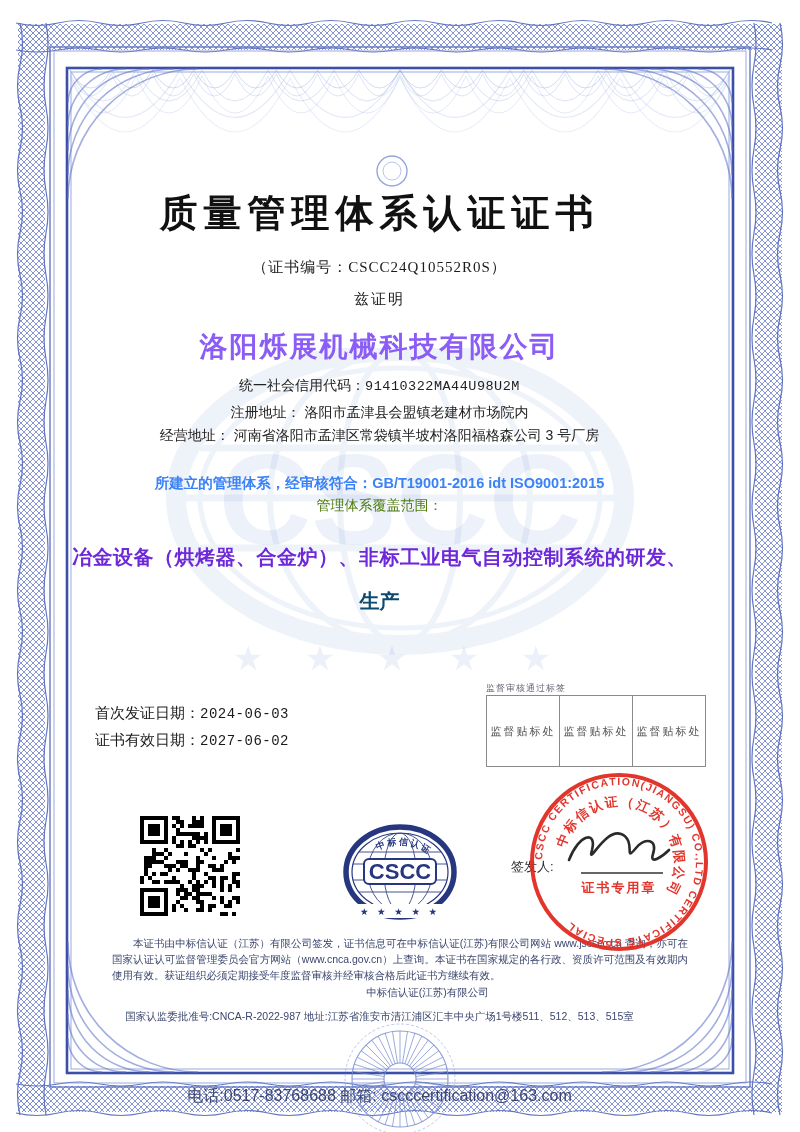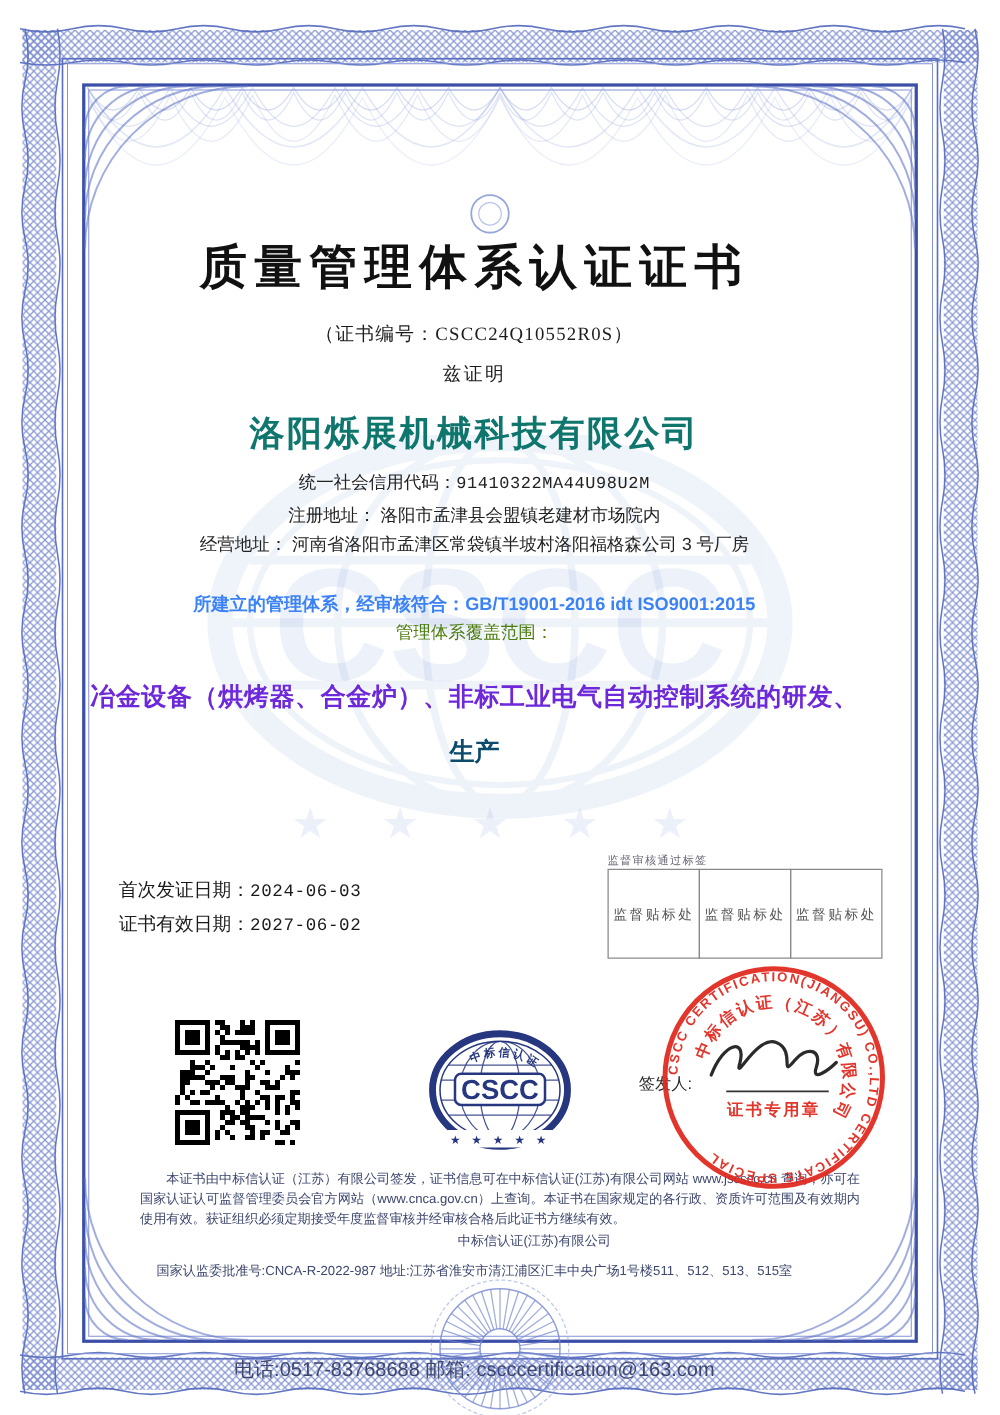--- a/index.html
+++ b/index.html
@@ -8,21 +8,21 @@
   .abs{position:absolute;}
   .ctr{left:0;width:759px;text-align:center;}
   svg{display:block;}
   .layer0{z-index:0;} .layer1{z-index:1;} .layer2{z-index:2;position:absolute;}
 
   .title{top:188px;font-family:"Liberation Serif","DejaVu Serif",serif;font-weight:bold;
          font-size:38px;letter-spacing:6px;color:#111;}
   .certno{top:258px;font-family:"Liberation Serif","DejaVu Serif",serif;font-size:15px;letter-spacing:1px;}
   .hereby{top:290px;font-family:"Liberation Serif","DejaVu Serif",serif;font-size:15px;letter-spacing:2px;}
   .company{top:328px;font-family:Liberation Mono, monospace;font-weight:bold;
-           font-size:28px;letter-spacing:2px;color:#0f766e;}
+           font-size:28px;letter-spacing:2px;color:#8b5cf6;}
   .kvline{font-size:14px;color:#222;}
   .credit{top:377px;}
   .regaddr{top:404px;}
   .bizaddr{top:427px;}
   .mono{font-family:"Liberation Mono","DejaVu Sans Mono",monospace;font-size:13.5px;letter-spacing:.5px;}
   .standard{top:474px;font-size:14.5px;color:#3b82f6;font-weight:bold;}
   .scopelabel{top:497px;font-size:14px;color:#4d7c0f;}
   .scope1{top:544px;font-size:20px;font-weight:bold;letter-spacing:.5px;color:#6d28d9;}
   .scope2{top:588px;font-size:20px;font-weight:bold;color:#0c4a6e;}
 

